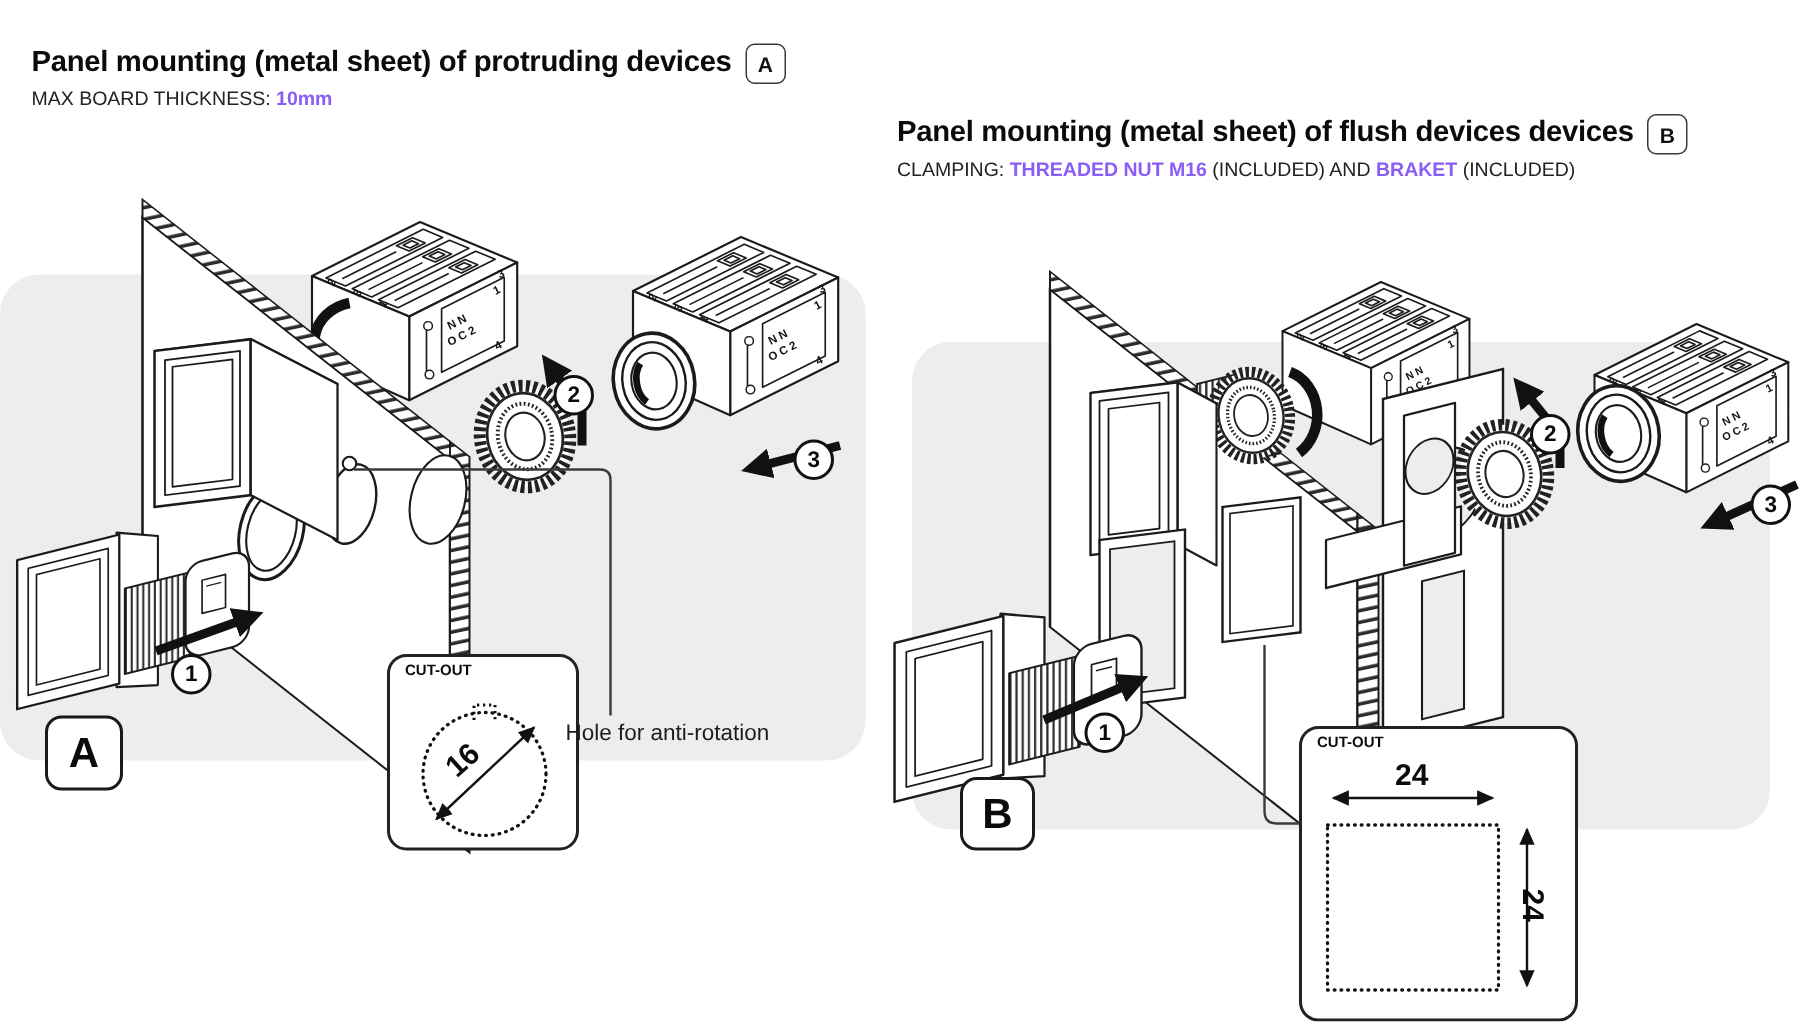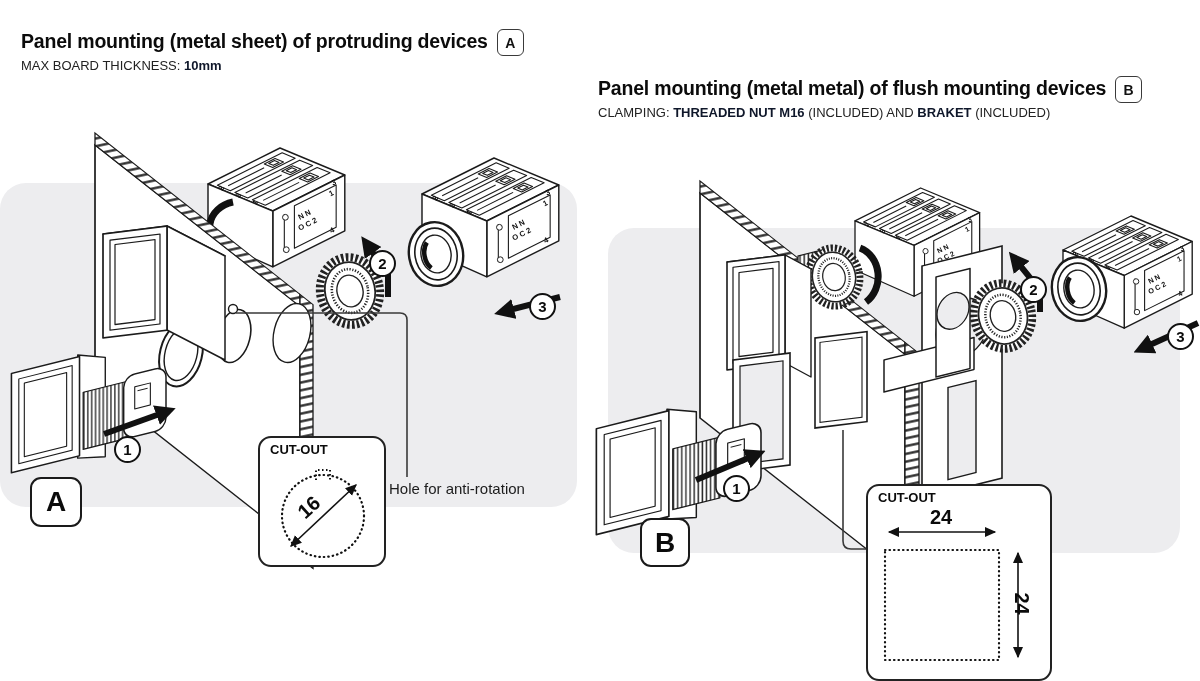--- a/index.html
+++ b/index.html
@@ -12,31 +12,31 @@
   #stage-a{left:0;top:183;width:577px;height:324px;left:0px;top:183px;}
   #stage-b{left:608px;top:228px;width:572px;height:325px;}
   
   .hdr{position:absolute;z-index:4;}
   .hdr .t-row{display:flex;align-items:flex-start;gap:9px;}
   .title{font-size:19.5px;font-weight:bold;color:#0b0b0b;letter-spacing:-0.2px;line-height:1.2;}
   .mini-badge{width:25px;height:25px;border:1.6px solid #3a3a3a;border-radius:6px;
     display:flex;align-items:center;justify-content:center;font-size:14px;font-weight:bold;color:#111;
     margin-top:-1px;background:#fff;}
   .spec{font-size:13px;color:#222;line-height:1.24;margin-top:2px;}
-  .spec b{color:#0f172a;}
+  .spec b{color:#8b5cf6;}
   
   .big-badge{position:absolute;z-index:4;background:#fff;border:2.4px solid #1a1a1a;border-radius:11px;
     display:flex;align-items:center;justify-content:center;font-weight:bold;font-size:28px;color:#0b0b0b;}
   
   .step{position:absolute;z-index:4;width:27px;height:27px;box-sizing:border-box;border:2.6px solid #111;
     border-radius:50%;background:#fff;display:flex;align-items:center;justify-content:center;
     font-size:15px;font-weight:bold;color:#0b0b0b;}
   
   .cutbox{position:absolute;z-index:3;background:#fff;border:2.2px solid #222;border-radius:13px;}
-  .cutbox .cb-title{position:absolute;left:10px;top:4px;font-size:13px;font-weight:bold;color:#0b0b0b;}
+  .cutbox .cb-title{position:absolute;left:10px;top:4px;font-size:10px;font-weight:bold;color:#0b0b0b;}
   .dim{position:absolute;font-size:20px;font-weight:bold;color:#0b0b0b;}
   #svg-art{position:absolute;left:0;top:0;z-index:2;}
   .annotation{position:absolute;z-index:4;font-size:15px;color:#1c1c1c;}
 </style>
 </head>
 <body>
 
 <div class="stage" id="stage-a"></div>
 <div class="stage" id="stage-b"></div>
 
@@ -234,21 +234,21 @@
     <span class="mini-badge">A</span>
   </div>
   <div class="spec">
     <span>MAX BOARD THICKNESS:</span>
     <b>10mm</b>
   </div>
 </div>
 
 <div class="hdr" style="left:598px;top:77px;">
   <div class="t-row">
-    <span class="title">Panel mounting (metal metal) of flush mounting devices</span>
+    <span class="title">Panel mounting (metal sheet) of flush devices devices</span>
     <span class="mini-badge">B</span>
   </div>
   <div class="spec">
     <span>CLAMPING:</span>
     <b>THREADED NUT M16</b>
     <span>(INCLUDED) AND</span>
     <b>BRAKET</b>
     <span>(INCLUDED)</span>
   </div>
 </div>
@@ -256,21 +256,21 @@
 <div class="big-badge" style="left:30px;top:477px;width:48px;height:46px;">A</div>
 <div class="big-badge" style="left:640px;top:518px;width:46px;height:45px;">B</div>
 
 <div class="step" style="left:114px;top:436px;">1</div>
 <div class="step" style="left:369px;top:250px;">2</div>
 <div class="step" style="left:529px;top:293px;">3</div>
 <div class="step" style="left:723px;top:475px;">1</div>
 <div class="step" style="left:1020px;top:276px;">2</div>
 <div class="step" style="left:1167px;top:323px;">3</div>
 
-<div class="annotation" style="left:389px;top:480px;">Hole for anti-rotation</div>
+<div class="annotation" style="left:377px;top:480px;">Hole for anti-rotation</div>
 
 <div class="cutbox" style="left:258px;top:436px;width:124px;height:127px;">
   <svg width="124" height="127" viewBox="0 0 124 127">
     <circle cx="63" cy="78" r="41" fill="none" stroke="#111" stroke-width="2.2" stroke-dasharray="0.5 4" stroke-linecap="round"></circle>
     <path d="M 56,42 L 56,32 L 70,32 L 70,42" fill="none" stroke="#111" stroke-width="2" stroke-dasharray="1.5 2.5"></path>
     <line x1="31" y1="108" x2="96" y2="47" stroke="#111" stroke-width="1.6" marker-start="url(#dhead)" marker-end="url(#dhead)"></line>
   </svg>
   <div class="cb-title">CUT-OUT</div>
   <div class="dim" style="left:38px;top:58px;transform:rotate(-42deg);font-size:20px;">16</div>
 </div>

